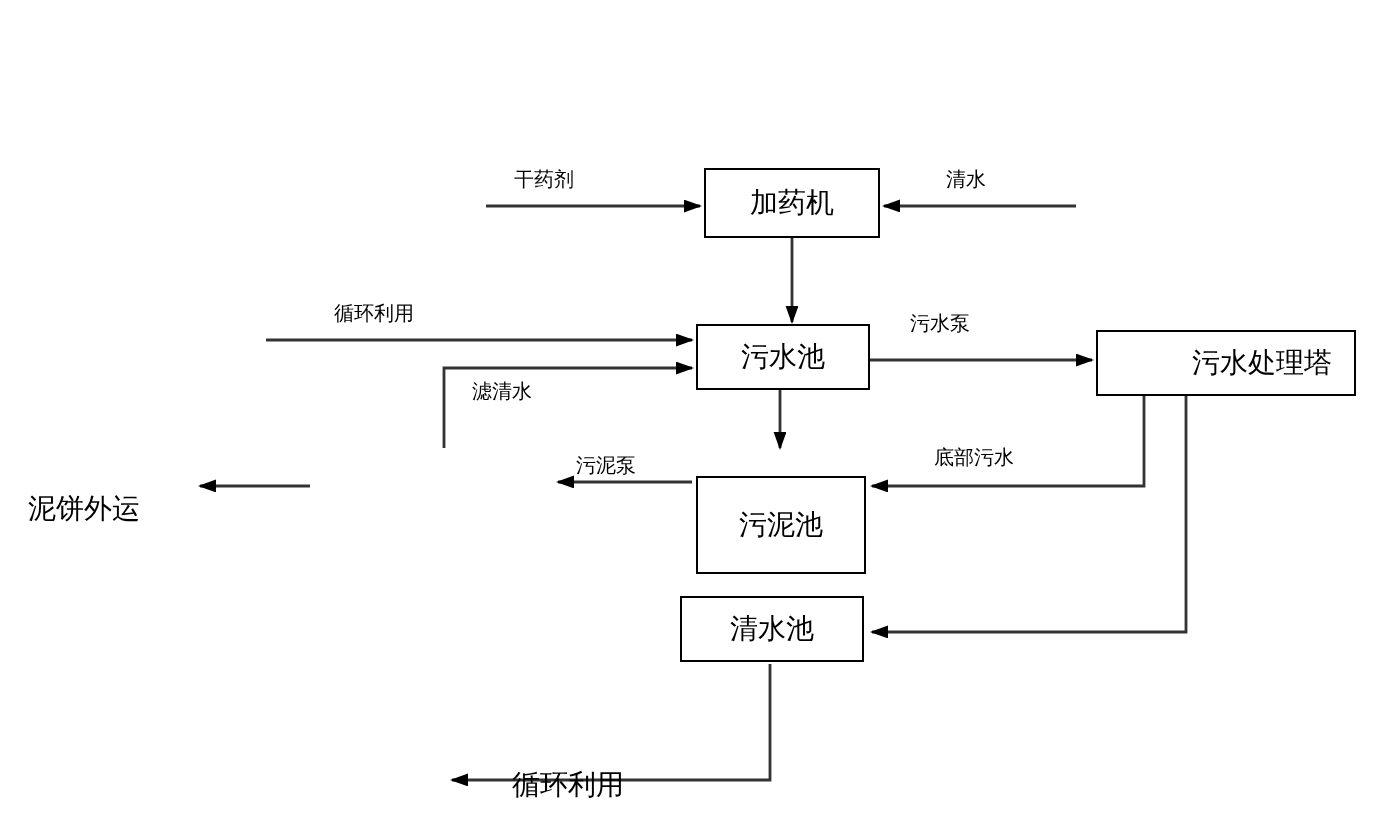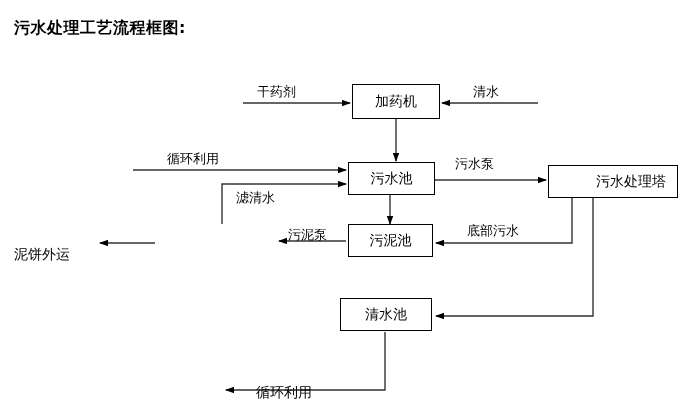--- a/index.html
+++ b/index.html
@@ -39,39 +39,38 @@
     background: #ffffff;
     display: flex;
     align-items: center;
     justify-content: center;
     color: #000000;
     font-size: 14px;
     white-space: nowrap;
   }
   .edge-label {
     position: absolute;
-    font-size: 13px;
+    font-size: 10px;
     color: #000000;
     white-space: nowrap;
     background: transparent;
   }
   .flow-label {
     position: absolute;
     font-size: 14px;
     color: #000000;
     white-space: nowrap;
     margin-top: 16px;
   }
 </style>
 </head>
 <body>
 
 <div id="canvas">
 
-  <div id="title">污水处理工艺流程框图:</div>
 
   <svg id="wires" viewBox="0 0 700 420" xmlns="http://www.w3.org/2000/svg">
     <defs>
       <marker id="arrow" markerWidth="9" markerHeight="9" refX="8" refY="3.2" orient="auto" markerUnits="userSpaceOnUse">
         <path d="M0,0 L9,3.2 L0,6.4 z" fill="#000000"></path>
       </marker>
     </defs>
 
     <g stroke="#333333" stroke-width="1.4" fill="none">
 
@@ -107,21 +106,21 @@
 
   <div class="node" style="left:348px; top:162px; width:87px; height:33px;">
     <span>污水池</span>
   </div>
 
   <div class="node" style="left:548px; top:165px; width:130px; height:33px;padding-left:36px;">
     <span>污水处理塔</span>
   </div>
 
 
-  <div class="node" style="left:348px; top:224px; width:85px; height:33px;">
+  <div class="node" style="left:348px; top:238px; width:85px; height:49px;">
     <span>污泥池</span>
   </div>
 
   <div class="node" style="left:340px; top:298px; width:92px; height:33px;">
     <span>清水池</span>
   </div>
 
   <div class="edge-label" style="left:257px; top:83px;">干药剂</div>
 
   <div class="edge-label" style="left:473px; top:83px;">清水</div>

